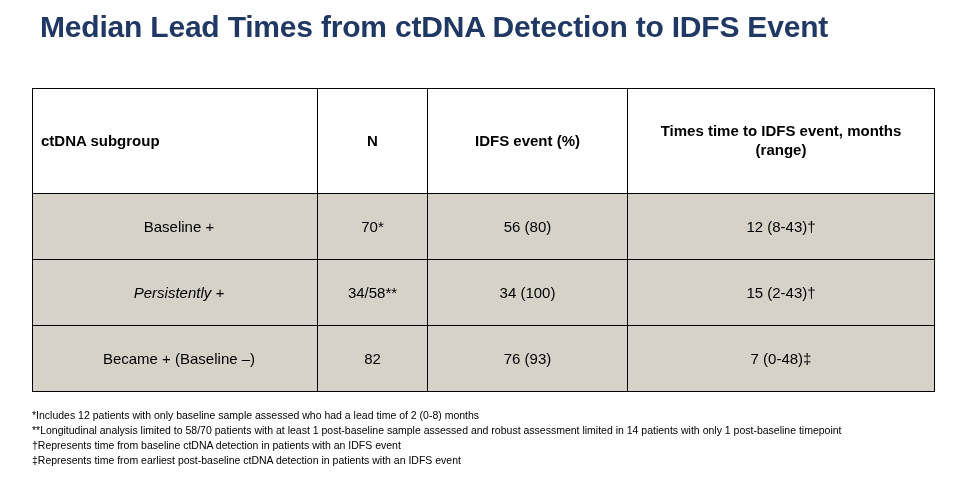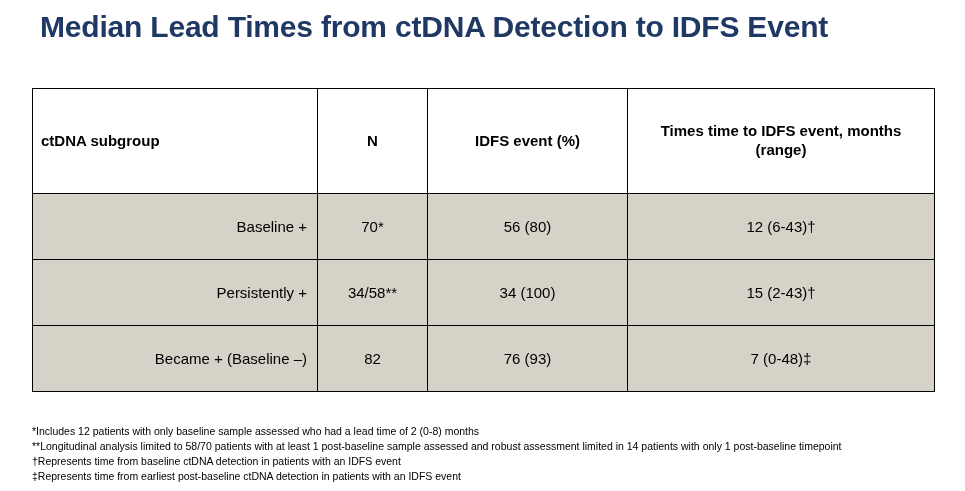--- a/index.html
+++ b/index.html
@@ -60,29 +60,30 @@
     padding-left: 8px;
   }
   tbody td {
     background: #D6D2C8;
     font-size: 15px;
     height: 57px;
     padding: 4px 10px;
     text-align: center;
   }
   tbody td.label {
-    text-align: right;
+    text-align: center;
     padding-left: 18px;
   }
   tbody td.label.indent {
+    font-style: italic;
   }
   .footnotes {
     position: absolute;
     left: 32px;
-    top: 424px;
+    top: 408px;
     width: 910px;
     font-size: 10.5px;
     line-height: 1.42;
     color: #000000;
   }
   .footnotes div {
     white-space: nowrap;
   }
 </style>
 </head>
@@ -106,21 +107,21 @@
           <th>N</th>
           <th>IDFS event (%)</th>
           <th>Times time to IDFS event, months (range)</th>
         </tr>
       </thead>
       <tbody>
         <tr>
           <td class="label">Baseline +</td>
           <td>70*</td>
           <td>56 (80)</td>
-          <td>12 (6-43)†</td>
+          <td>12 (8-43)†</td>
         </tr>
         <tr>
           <td class="label indent">Persistently +</td>
           <td>34/58**</td>
           <td>34 (100)</td>
           <td>15 (2-43)†</td>
         </tr>
         <tr>
           <td class="label">Became + (Baseline –)</td>
           <td>82</td>

